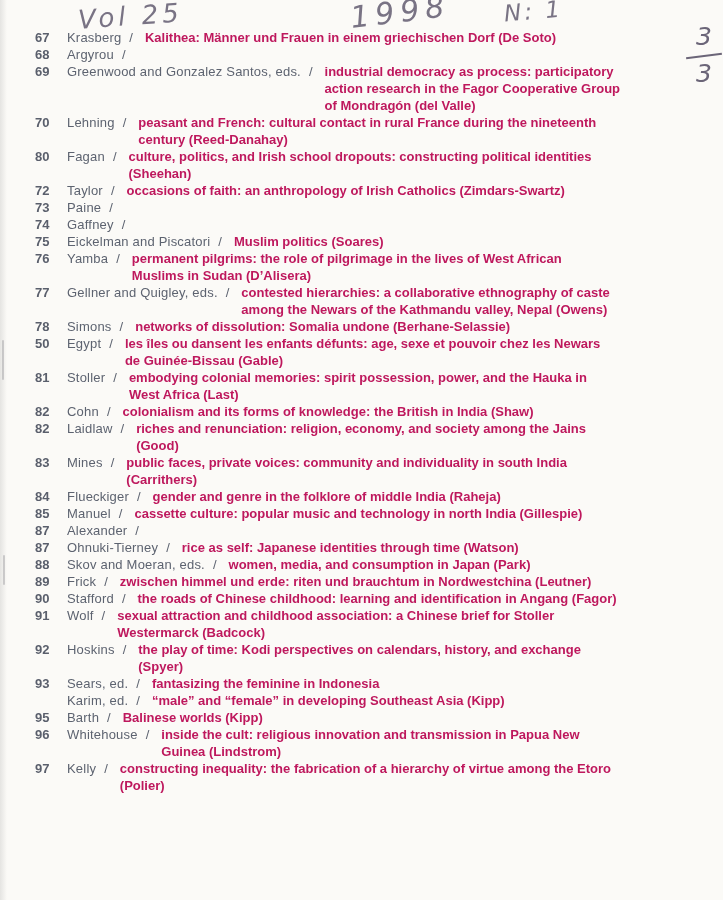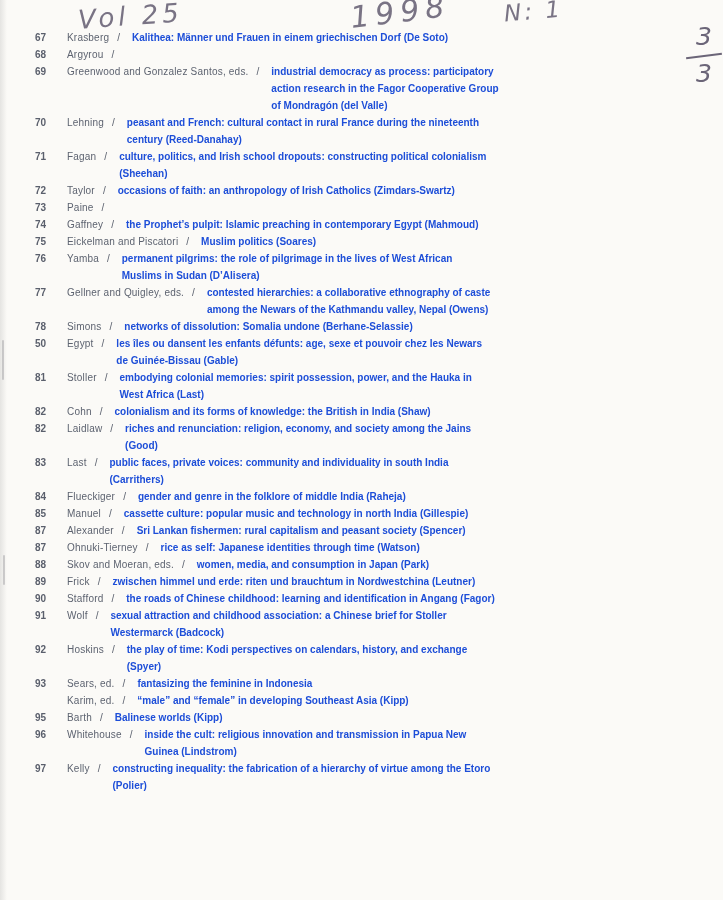--- a/index.html
+++ b/index.html
@@ -78,21 +78,21 @@
     transform: rotate(-7deg);
   }
 
   
   .list {
     position: absolute;
     top: 29px;
     left: 0;
     right: 2px;
     color: #565c69;
-    font-size: 10px;
+    font-size: 13px;
     line-height: 17px;
   }
   .entry {
     display: flex;
     align-items: flex-start;
   }
   .entry .num {
     flex: 0 0 32px;
     margin-left: 35px;
     font-weight: 700;
@@ -107,21 +107,21 @@
     text-align: center;
   }
   .entry .slash {
     flex: 0 0 auto;
     margin: 0 12px 0 8px;
     color: #5d6370;
   }
   .entry .title {
     flex: 0 1 auto;
     font-weight: 700;
-    color: #1d4ed8;
+    color: #be185d;
     white-space: pre-line;
   }
 </style>
 </head>
 <body>
 
 <div class="scan-edge"></div>
 <div class="scan-speck" style="left:2px; top:340px; width:2px; height:40px;"></div>
 <div class="scan-speck" style="left:3px; top:555px; width:2px; height:30px;"></div>
 
@@ -164,45 +164,44 @@
 
   <div class="entry">
     <span class="num">70</span>
     <span class="author">Lehning</span>
     <span class="slash">/</span>
     <span class="title">peasant and French: cultural contact in rural France during the nineteenth
 century (Reed-Danahay)</span>
   </div>
 
   <div class="entry">
-    <span class="num">71</span>
+    <span class="num">80</span>
     <span class="author">Fagan</span>
     <span class="slash">/</span>
-    <span class="title">culture, politics, and Irish school dropouts: constructing political colonialism
+    <span class="title">culture, politics, and Irish school dropouts: constructing political identities
 (Sheehan)</span>
   </div>
 
   <div class="entry">
     <span class="num">72</span>
     <span class="author">Taylor</span>
     <span class="slash">/</span>
     <span class="title">occasions of faith: an anthropology of Irish Catholics (Zimdars-Swartz)</span>
   </div>
 
   <div class="entry">
     <span class="num">73</span>
     <span class="author">Paine</span>
     <span class="slash">/</span>
   </div>
 
   <div class="entry">
     <span class="num">74</span>
     <span class="author">Gaffney</span>
     <span class="slash">/</span>
-    <span class="title">the Prophet’s pulpit: Islamic preaching in contemporary Egypt (Mahmoud)</span>
   </div>
 
   <div class="entry">
     <span class="num">75</span>
     <span class="author">Eickelman and Piscatori</span>
     <span class="slash">/</span>
     <span class="title">Muslim politics (Soares)</span>
   </div>
 
   <div class="entry">
@@ -254,21 +253,21 @@
   <div class="entry">
     <span class="num">82</span>
     <span class="author">Laidlaw</span>
     <span class="slash">/</span>
     <span class="title">riches and renunciation: religion, economy, and society among the Jains
 (Good)</span>
   </div>
 
   <div class="entry">
     <span class="num">83</span>
-    <span class="author">Last</span>
+    <span class="author">Mines</span>
     <span class="slash">/</span>
     <span class="title">public faces, private voices: community and individuality in south India
 (Carrithers)</span>
   </div>
 
   <div class="entry">
     <span class="num">84</span>
     <span class="author">Flueckiger</span>
     <span class="slash">/</span>
     <span class="title">gender and genre in the folklore of middle India (Raheja)</span>
@@ -278,21 +277,20 @@
     <span class="num">85</span>
     <span class="author">Manuel</span>
     <span class="slash">/</span>
     <span class="title">cassette culture: popular music and technology in north India (Gillespie)</span>
   </div>
 
   <div class="entry">
     <span class="num">87</span>
     <span class="author">Alexander</span>
     <span class="slash">/</span>
-    <span class="title">Sri Lankan fishermen: rural capitalism and peasant society (Spencer)</span>
   </div>
 
   <div class="entry">
     <span class="num">87</span>
     <span class="author">Ohnuki-Tierney</span>
     <span class="slash">/</span>
     <span class="title">rice as self: Japanese identities through time (Watson)</span>
   </div>
 
   <div class="entry">

